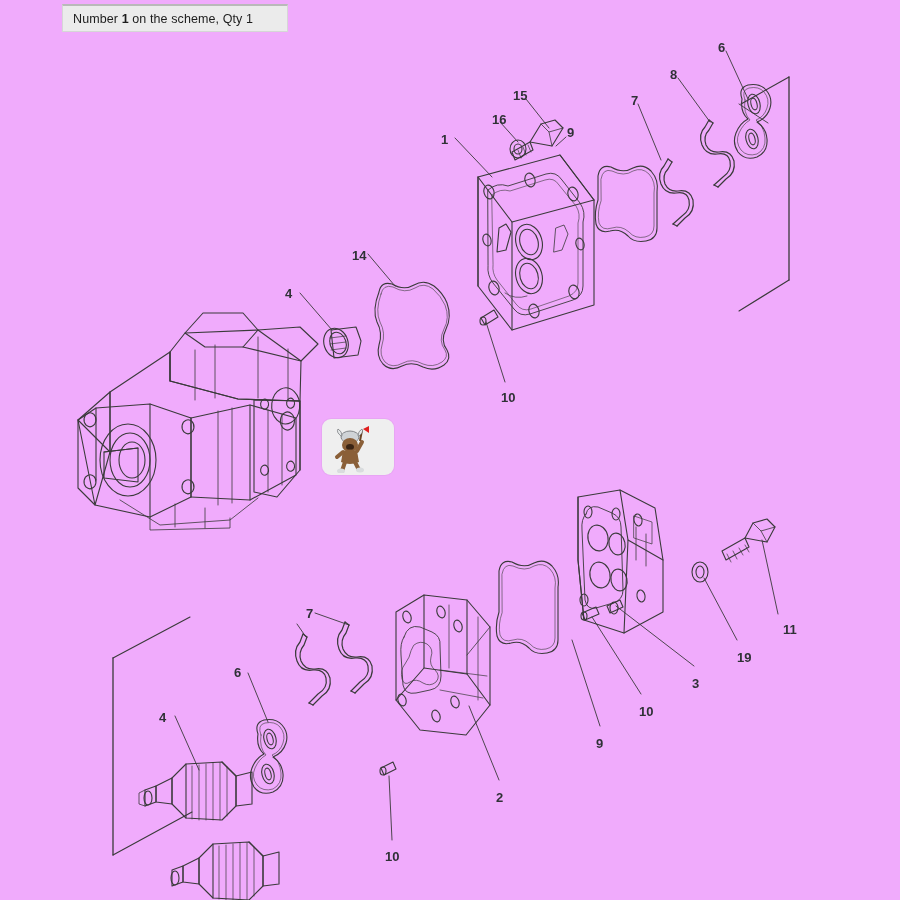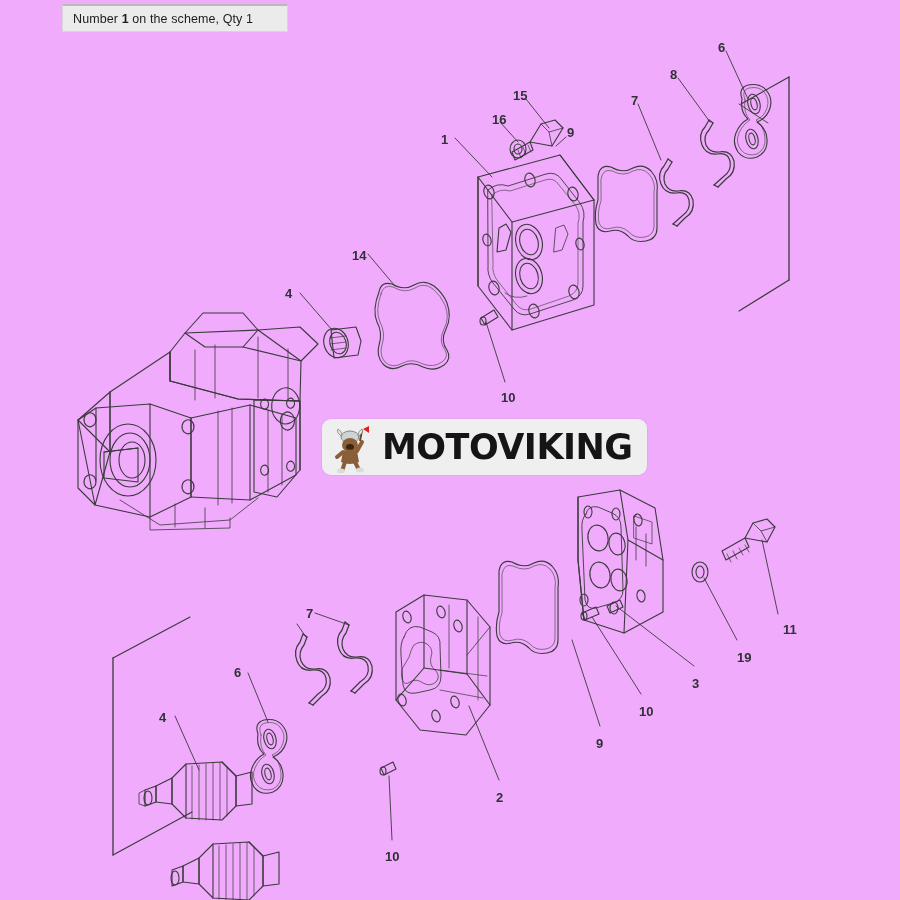--- a/index.html
+++ b/index.html
@@ -486,21 +486,20 @@
 
         <path d="M29 30 L34 21" stroke="#8a5f38" stroke-width="4" stroke-linecap="round"></path>
         <path d="M15 31 L9 36" stroke="#8a5f38" stroke-width="4" stroke-linecap="round"></path>
 
         <path d="M17 41 L14 50" stroke="#8a5f38" stroke-width="4" stroke-linecap="round"></path>
         <path d="M27 41 L31 49" stroke="#8a5f38" stroke-width="4" stroke-linecap="round"></path>
         <ellipse cx="13" cy="50" rx="4" ry="2.5" fill="#d9dcde"></ellipse>
         <ellipse cx="32" cy="49" rx="4" ry="2.5" fill="#d9dcde"></ellipse>
       </svg>
     </div>
-    <div class="wm-text">MOTOVIKING</div>
   </div>
 
   <div id="labels">
       <div class="lbl" style="left: 441px; top: 133px;">1</div>
       <div class="lbl" style="left: 492px; top: 113px; text-align: right;">16</div>
       <div class="lbl" style="left: 513px; top: 89px; text-align: right;">15</div>
       <div class="lbl" style="left: 567px; top: 126px;">9</div>
       <div class="lbl" style="left: 631px; top: 94px;">7</div>
       <div class="lbl" style="left: 670px; top: 68px;">8</div>
       <div class="lbl" style="left: 718px; top: 41px;">6</div>

